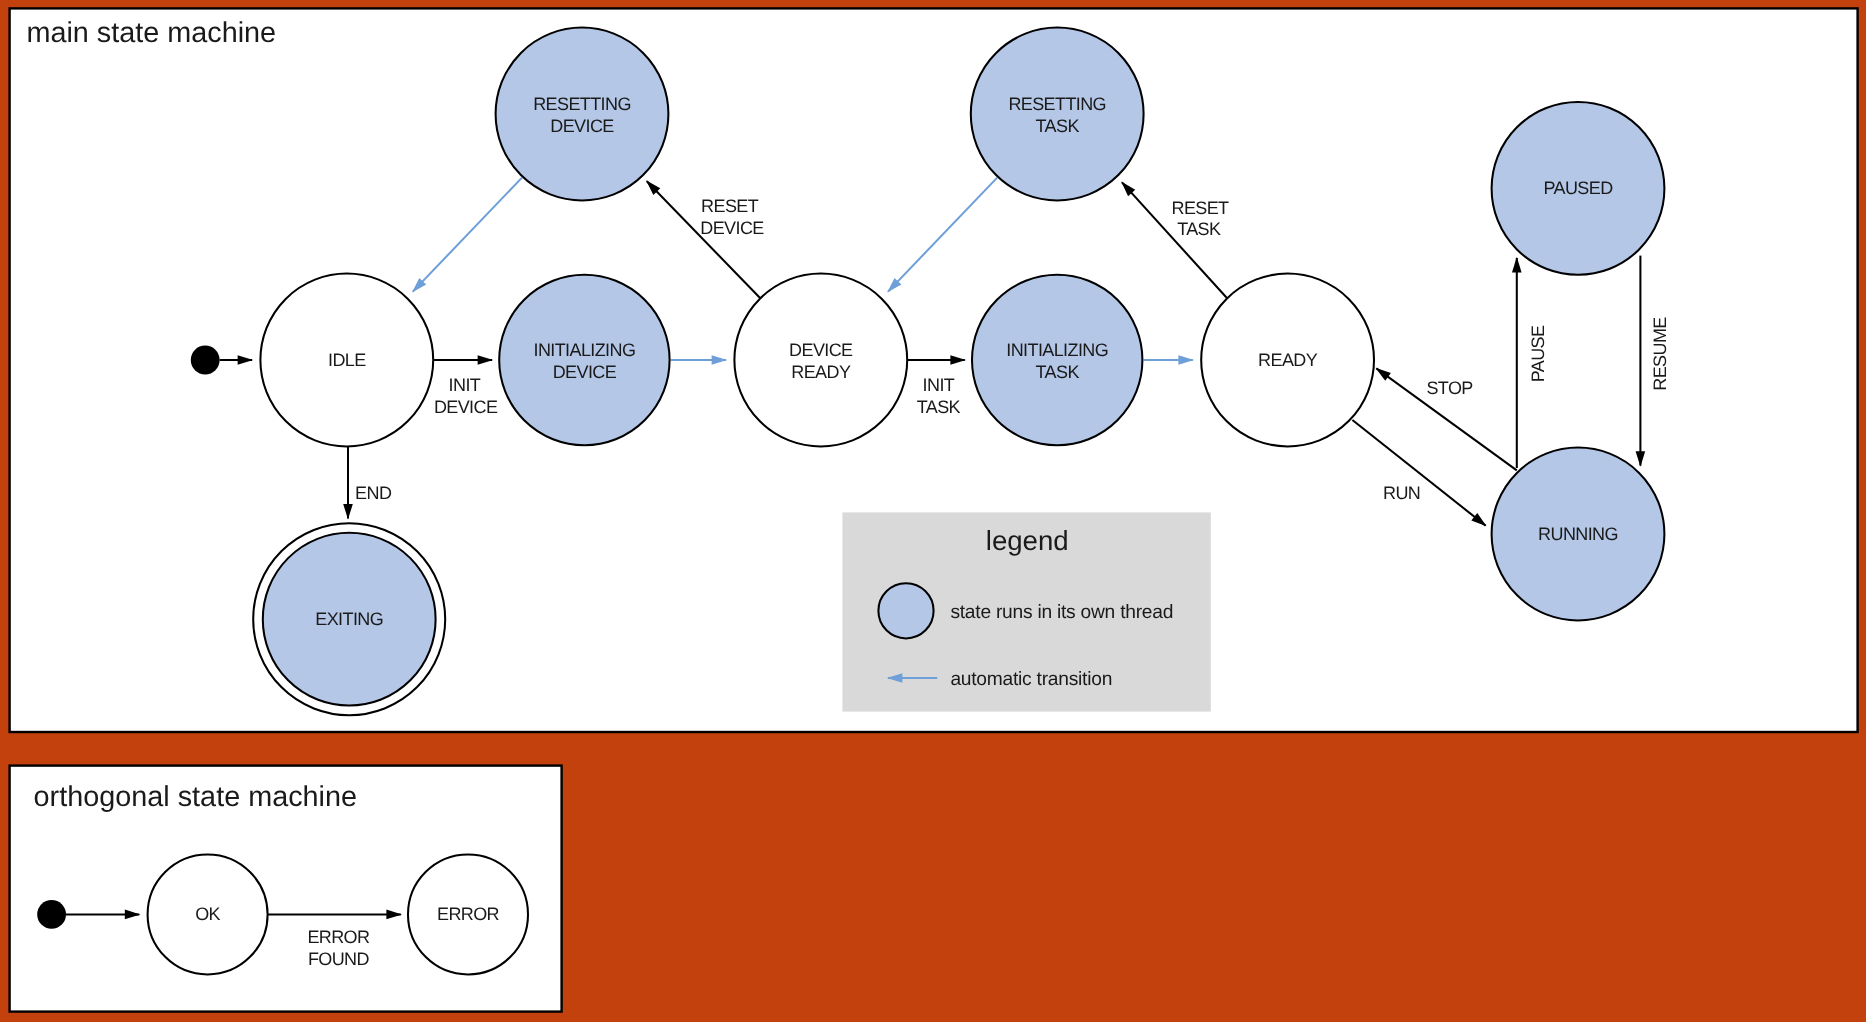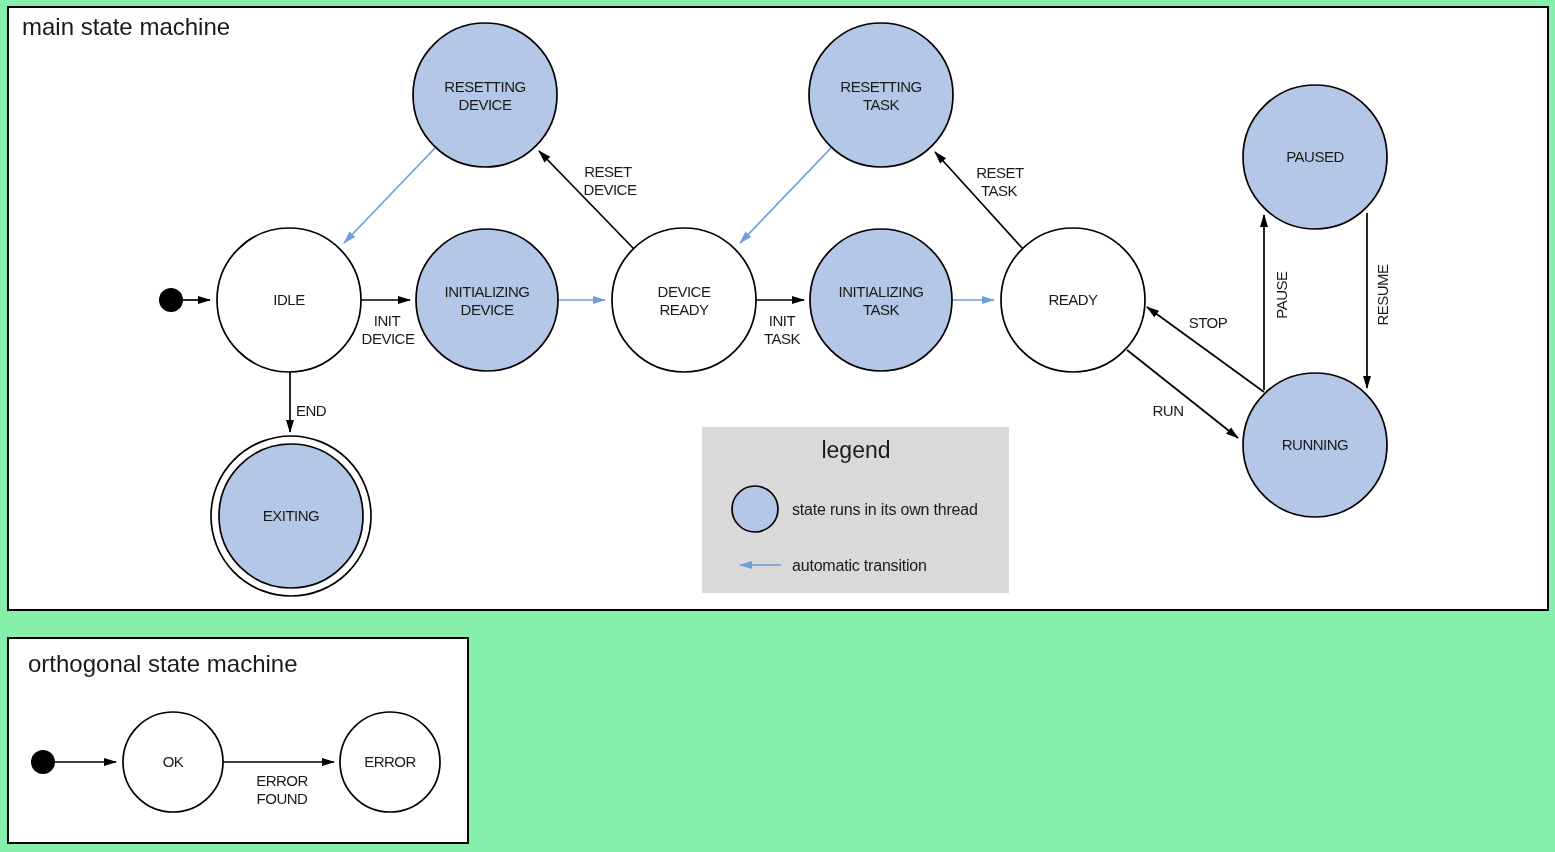--- a/index.html
+++ b/index.html
@@ -1,20 +1,20 @@
 <!DOCTYPE html>
 <html><head>
 <meta charset="utf-8">
 <style>
   html, body { margin: 0; padding: 0; background: #ffffff; }
   .page {
     position: relative;
     width: 1555px;
     height: 852px;
-    background: #86efac;
+    background: #c2410c;
     font-family: "Liberation Sans", sans-serif;
   }
   svg { display: block; }
   svg text {
     font-family: "Liberation Sans", sans-serif;
     fill: #1a1a1a;
   }
   .frame {
     fill: #ffffff;
     stroke: #000000;

